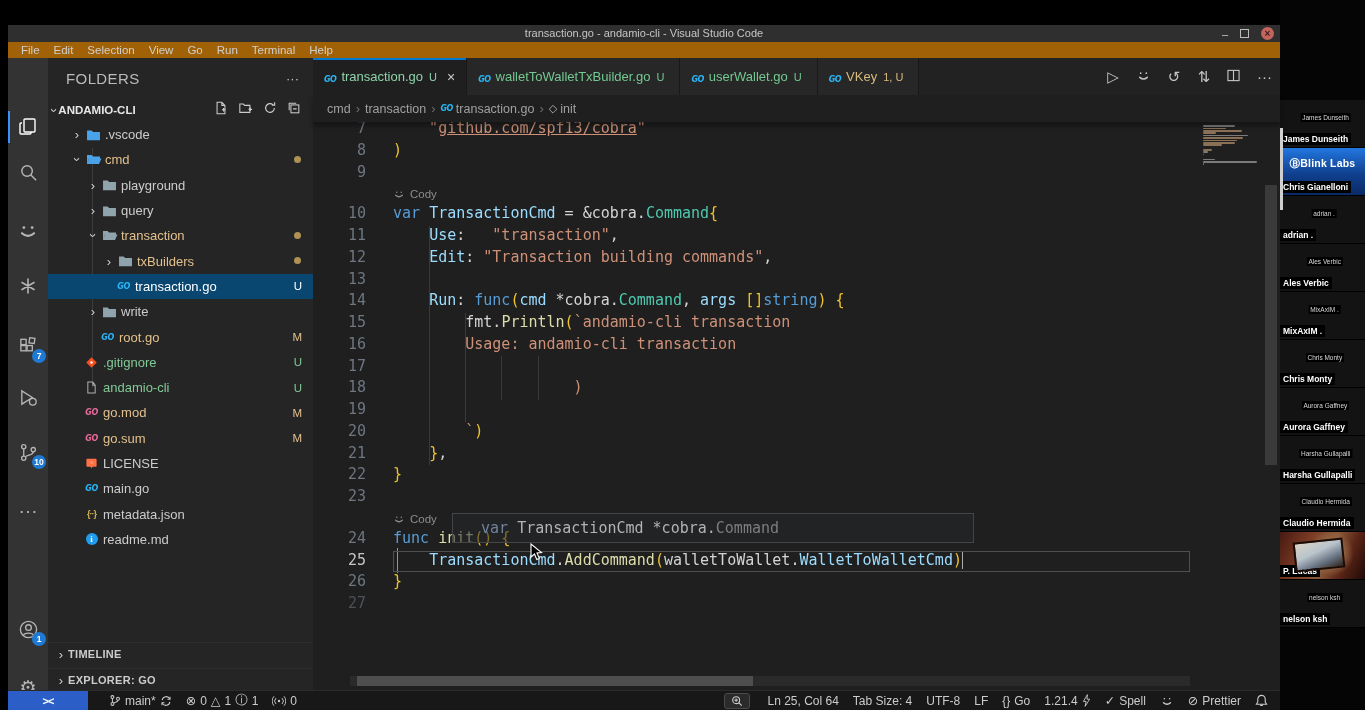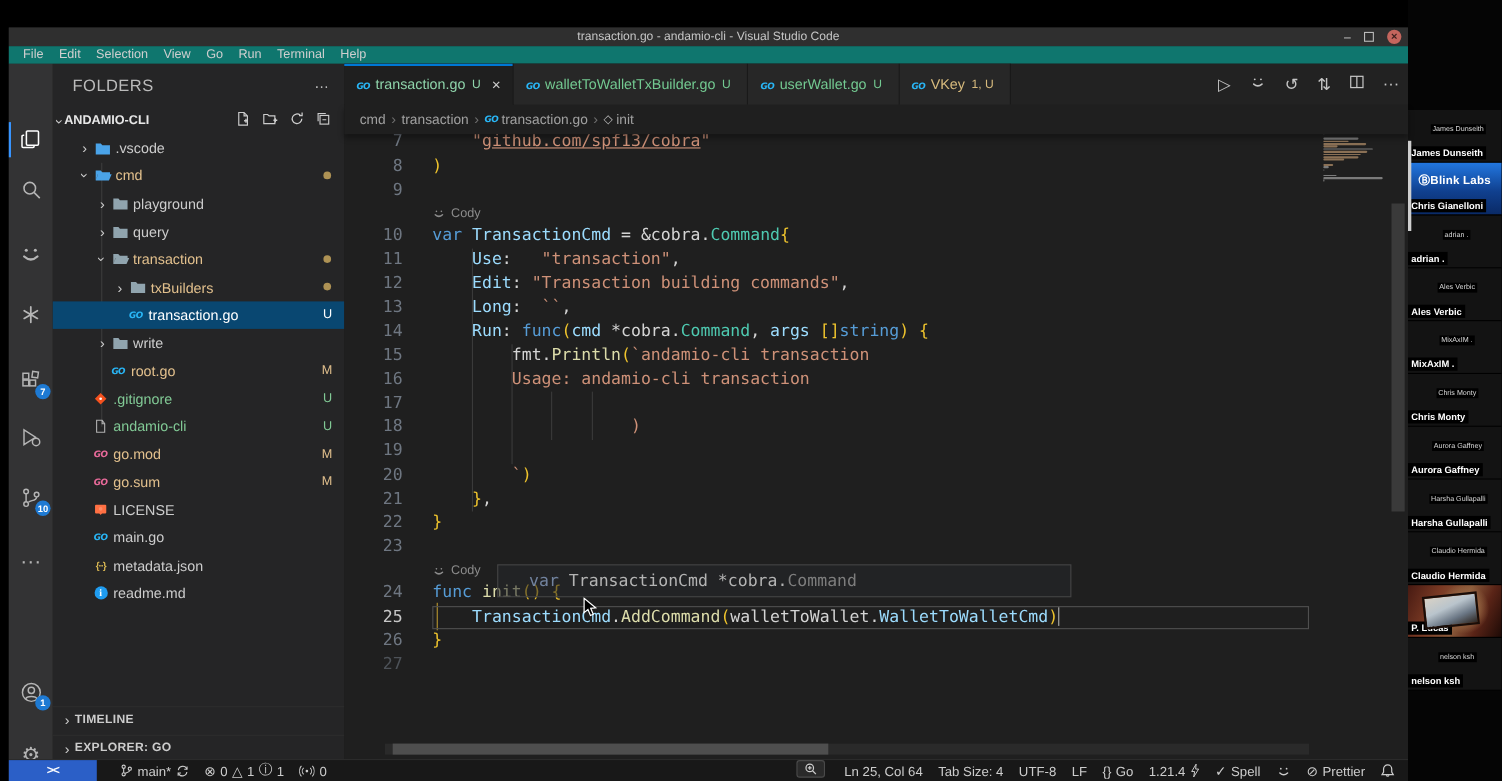--- a/index.html
+++ b/index.html
@@ -12,21 +12,21 @@
   
   #titlebar { position:absolute; left:0; top:0; width:100%; height:17px; background:#2f2f2f; }
   #wintitle { position:absolute; left:0; right:0; top:2px; text-align:center; font-size:11px; color:#c5c5c5; }
   #winctrls { position:absolute; right:6px; top:1px; display:flex; gap:12px; align-items:center; height:15px; }
   .wc { color:#cccccc; font-size:11px; line-height:14px; cursor:default; }
   .wc-restore { width:9px; height:9px; border:1px solid #bbb; position:relative; }
   .wc-close { width:13px; height:13px; background:#c4655d; border-radius:50%; color:#3b1f1d; font-size:10px;
     text-align:center; line-height:13px; font-weight:bold; }
 
   
-  #menubar { position:absolute; left:0; top:17px; width:100%; height:16px; background:#0f766e;
+  #menubar { position:absolute; left:0; top:17px; width:100%; height:16px; background:#a16207;
     display:flex; align-items:center; padding-left:6px; }
   .menu-item { color:#cfcfcf; font-size:11.5px; padding:0 7px; }
 
   
   #activitybar { position:absolute; left:0; top:33px; width:40px; height:632px; background:#333334; }
   .act { position:absolute; left:0; width:40px; height:36px; display:flex; align-items:center; justify-content:center; color:#b5b5b5; }
   .act svg { stroke:#b5b5b5; }
   .act.active svg { stroke:#ffffff; }
   .act-ind { position:absolute; left:0; width:2px; height:32px; background:#3794ff; }
   .badge { position:absolute; right:2px; bottom:1px; min-width:14px; height:14px; border-radius:8px;
@@ -116,21 +116,21 @@
   #hscroll .handle { position:absolute; left:7px; top:0; width:396px; height:10px; background:#4e4e4e; }
   #mouse-cursor { position:absolute; left:217px; top:448px; z-index:30; }
 
   
   #statusbar { position:absolute; left:0; top:665px; width:100%; height:20px; background:#181818;
     border-top:1px solid #2b2b2b; display:flex; align-items:center; color:#cccccc; font-size:12px; }
   .sb-item { display:flex; align-items:center; gap:4px; padding:0 7px; height:100%; }
   #remote-btn { background:#2b5fc7; color:#fff; width:80px; margin-right:14px; height:100%;
     display:flex; align-items:center; justify-content:center; font-weight:bold; font-size:11px; letter-spacing:-1px; }
   .sb-ic { font-size:12.5px; }
-  #sb-right { margin-left:auto; display:flex; height:100%; }
+  #sb-right { margin-left:auto; display:flex; align-items:center; height:100%; }
   #zoombox { border:1px solid #4a4a4a; background:#2a2a2a; border-radius:3px; padding:0 6px; margin-right:10px;
     height:16px; display:flex; align-items:center; }
   #statusbar svg { stroke:#cccccc; }
 
   
   #callpanel { position:absolute; left:1280px; top:0; width:85px; height:710px; background:#050505; }
   #tiles { position:absolute; left:0; top:100px; width:85px; }
   .tile { width:85px; height:48px; background:#131313; position:relative; border-bottom:1px solid #000; }
   .tile .small-name { position:absolute; top:13px; left:50%; transform:translateX(-44%); max-width:80px;
     background:#000; color:#d8d8d8; font-size:6.5px; padding:1px 2px; white-space:nowrap; overflow:hidden; }
@@ -496,21 +496,21 @@
               <svg width="12" height="12" viewBox="0 0 16 16" fill="none" stroke="#8c8c8c" stroke-width="1.8" stroke-linecap="round">
                 <circle cx="5" cy="5.5" r="1" fill="#8c8c8c" stroke="none"></circle>
                 <circle cx="11" cy="5.5" r="1" fill="#8c8c8c" stroke="none"></circle>
                 <path d="M3.6 9.6 q4.4 4 8.8 0"></path>
               </svg>
               <span class="lens-txt">Cody</span>
             </div>
             <div class="code-line"><span class="gutter">10</span><span class="content"><span class="kw">var</span><span class="pl"> </span><span class="vr">TransactionCmd</span><span class="pl"> = </span><span class="pl">&amp;</span><span class="pl">cobra</span><span class="pl">.</span><span class="ty">Command</span><span class="br">{</span></span></div>
             <div class="code-line"><span class="gutter">11</span><span class="content"><span class="pl">    </span><span class="vr">Use</span><span class="pl">:   </span><span class="st">"transaction"</span><span class="pl">,</span></span></div>
             <div class="code-line"><span class="gutter">12</span><span class="content"><span class="pl">    </span><span class="vr">Edit</span><span class="pl">: </span><span class="st">"Transaction building commands"</span><span class="pl">,</span></span></div>
-            <div class="code-line"><span class="gutter">13</span><span class="content"><span class="pl">    </span><span class="vr">Long</span><span class="pl">:  </span><span class="st">``</span><span class="pl">,</span></span></div>
+            <div class="code-line"><span class="gutter">13</span></div>
             <div class="code-line"><span class="gutter">14</span><span class="content"><span class="pl">    </span><span class="vr">Run</span><span class="pl">: </span><span class="kw">func</span><span class="br">(</span><span class="vr">cmd</span><span class="pl"> *</span><span class="pl">cobra</span><span class="pl">.</span><span class="ty">Command</span><span class="pl">, </span><span class="vr">args</span><span class="pl"> </span><span class="br">[]</span><span class="tyb">string</span><span class="br">)</span><span class="br"> {</span></span></div>
             <div class="code-line"><span class="gutter">15</span><span class="content"><span class="pl">        </span><span class="pl">fmt</span><span class="pl">.</span><span class="fn">Println</span><span class="br">(</span><span class="st">`andamio-cli transaction</span></span></div>
             <div class="code-line"><span class="gutter">16</span><span class="content"><span class="st">        Usage: andamio-cli transaction</span></span></div>
             <div class="code-line"><span class="gutter">17</span></div>
             <div class="code-line"><span class="gutter">18</span><span class="content"><span class="st">                    )</span></span></div>
             <div class="code-line"><span class="gutter">19</span><span class="content"></span></div>
             <div class="code-line"><span class="gutter">20</span><span class="content"><span class="st">        `</span><span class="br">)</span></span></div>
             <div class="code-line"><span class="gutter">21</span><span class="content"><span class="pl">    </span><span class="br">}</span><span class="pl">,</span></span></div>
             <div class="code-line"><span class="gutter">22</span><span class="content"><span class="br">}</span></span></div>
             <div class="code-line"><span class="gutter">23</span><span class="content"></span></div>

